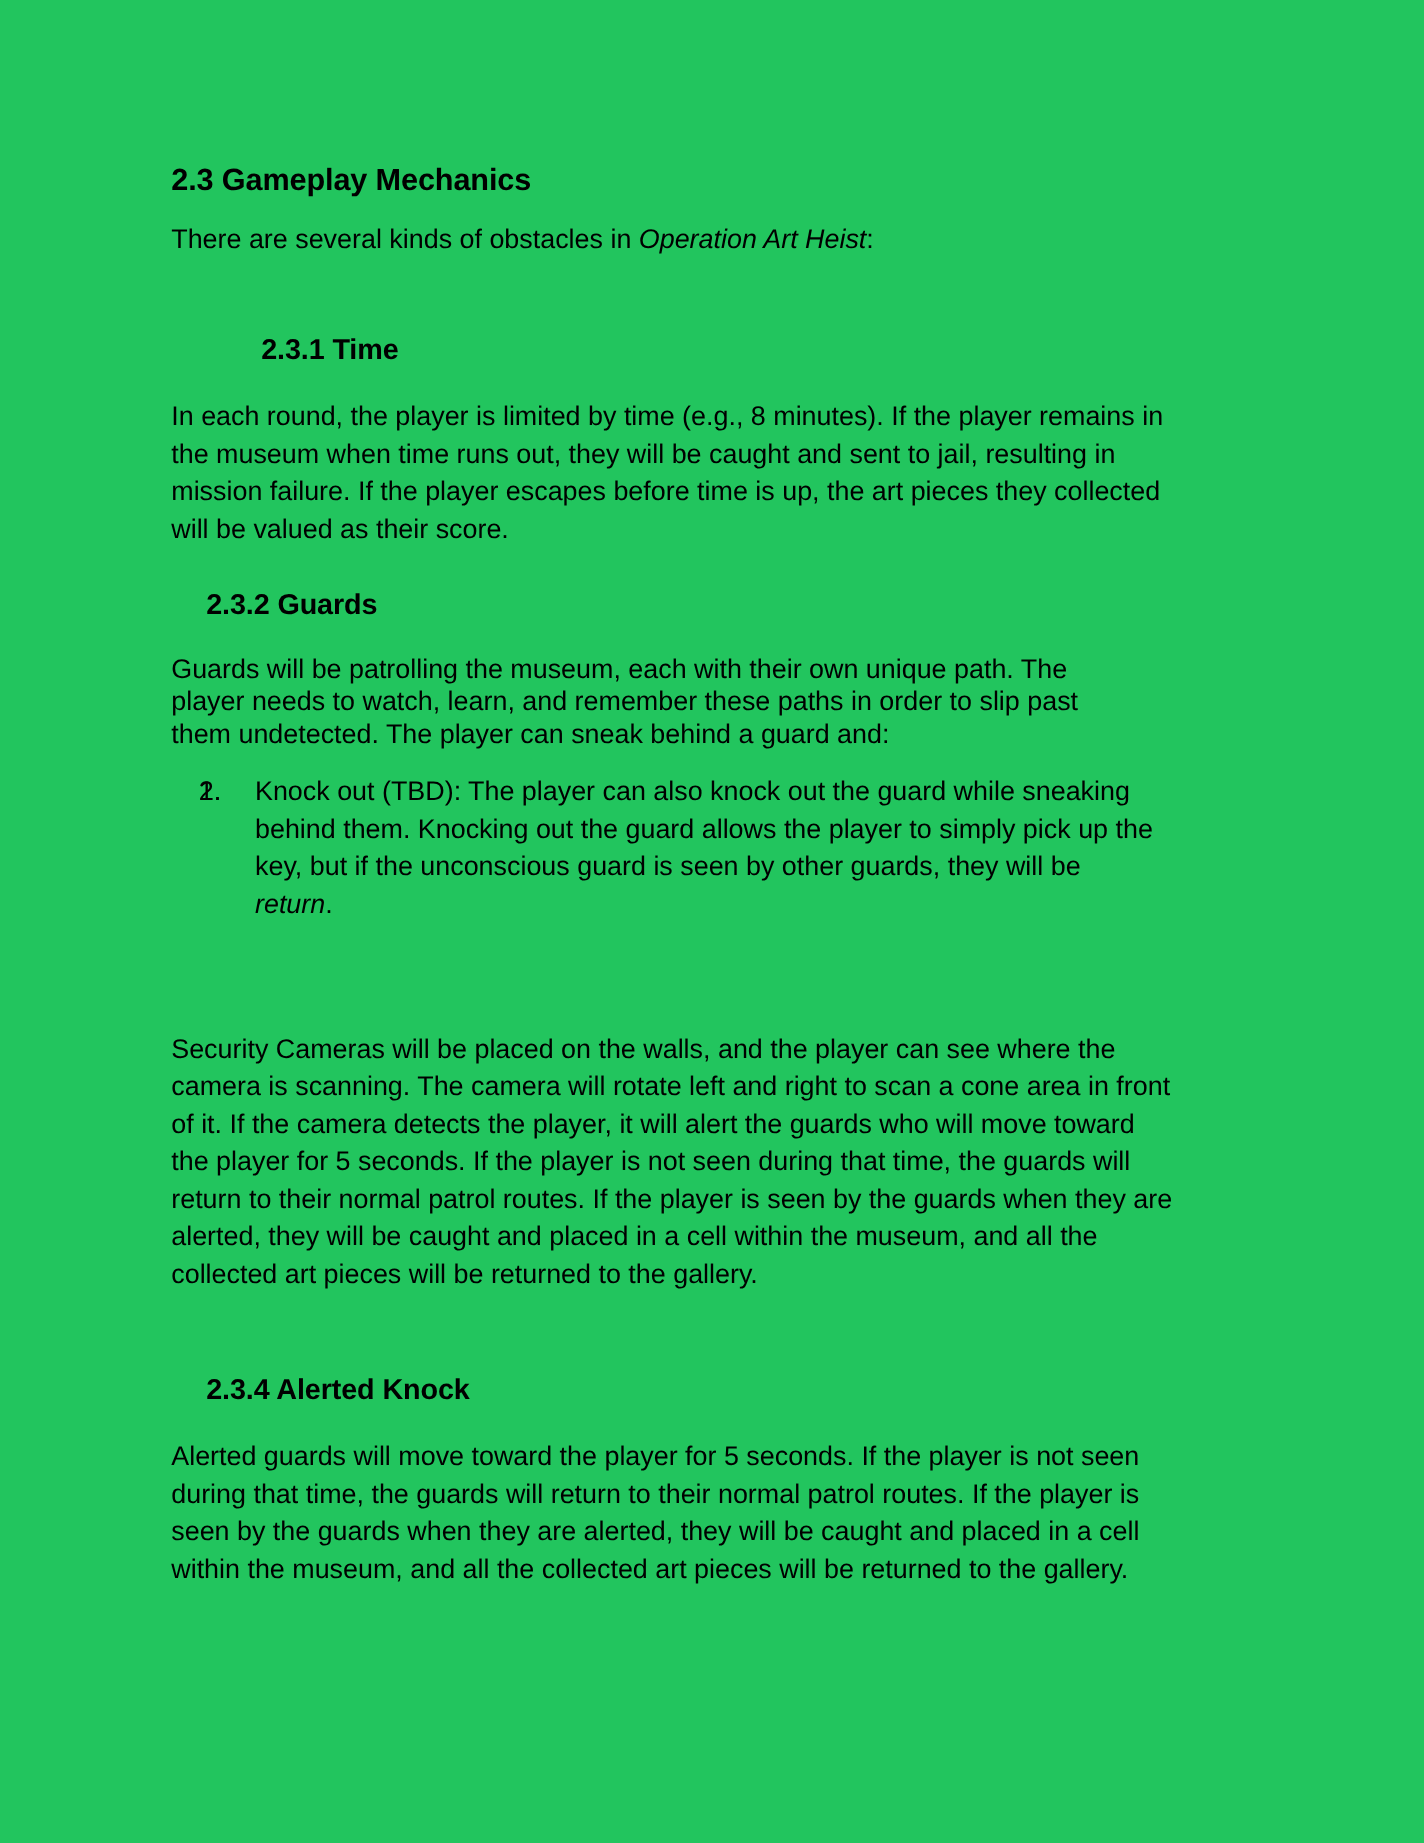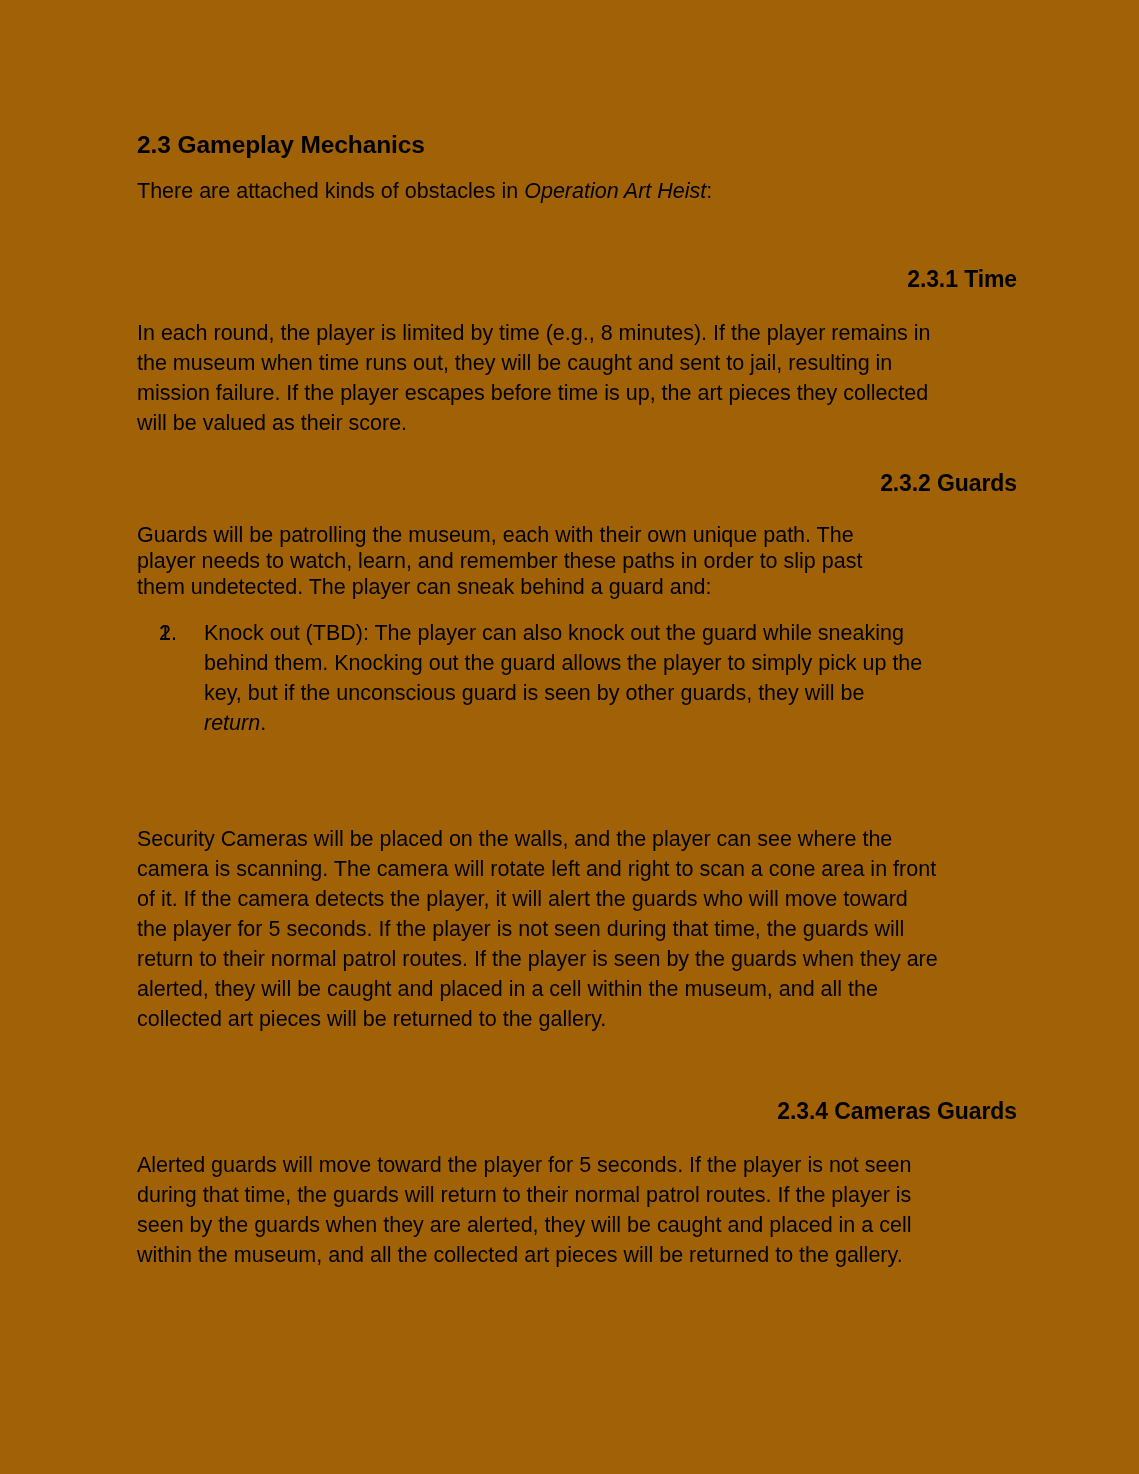--- a/index.html
+++ b/index.html
@@ -12,21 +12,21 @@
     height: 1474px;
     font-family: "Liberation Sans", sans-serif;
     color: #000000;
     -webkit-font-smoothing: antialiased;
   }
 
   .page {
     position: relative;
     width: 1139px;
     height: 1474px;
-    background: #a16207;
+    background: #22c55e;
     box-sizing: border-box;
     padding: 1px;
     overflow: hidden;
   }
 
   
   .content {
     position: absolute;
     left: 137px;
     top: 130px;
@@ -42,21 +42,20 @@
     letter-spacing: -0.1px;
   }
 
   .h-sub {
     font-size: 23px;
     font-weight: bold;
     line-height: 30px;
     margin: 0;
     padding: 0;
     letter-spacing: -0.1px;
-    text-align: right;
   }
 
   
   .indent {
     margin-left: 28px;
   }
 
   .h-sub.extra-indent {
     margin-left: 72px;
   }
@@ -107,21 +106,21 @@
   i, .ital { font-style: italic; }
 </style>
 </head>
 <body>
 
 <div class="page">
   <div class="content">
 
     <h2 class="h-section">2.3 Gameplay Mechanics</h2>
 
-    <p class="para indent"><span>There are attached kinds of obstacles in </span><i>Operation Art Heist</i><span>:</span></p>
+    <p class="para indent"><span>There are several kinds of obstacles in </span><i>Operation Art Heist</i><span>:</span></p>
 
     <div class="gap-xl"></div>
 
     <h3 class="h-sub extra-indent"> 2.3.1 Time</h3>
 
     <div class="gap-md"></div>
 
     <p class="para indent">In each round, the player is limited by time (e.g., 8 minutes). If the player remains in the museum when time runs out, they will be caught and sent to jail, resulting in mission failure. If the player escapes before time is up, the art pieces they collected will be valued as their score.</p>
 
     <div class="gap-lg"></div>
@@ -145,20 +144,20 @@
 
     <div class="gap-xxl"></div>
 
 
     <div class="gap-md"></div>
 
     <p class="para indent">Security Cameras will be placed on the walls, and the player can see where the camera is scanning. The camera will rotate left and right to scan a cone area in front of it. If the camera detects the player, it will alert the guards who will move toward the player for 5 seconds. If the player is not seen during that time, the guards will return to their normal patrol routes. If the player is seen by the guards when they are alerted, they will be caught and placed in a cell within the museum, and all the collected art pieces will be returned to the gallery.</p>
 
     <div class="gap-xxl"></div>
 
-    <h3 class="h-sub indent">2.3.4 Cameras Guards</h3>
+    <h3 class="h-sub indent">2.3.4 Alerted Knock</h3>
 
     <div class="gap-md"></div>
 
     <p class="para indent">Alerted guards will move toward the player for 5 seconds. If the player is not seen during that time, the guards will return to their normal patrol routes. If the player is seen by the guards when they are alerted, they will be caught and placed in a cell within the museum, and all the collected art pieces will be returned to the gallery.</p>
 
   </div>
 </div>
 
 </body></html>

